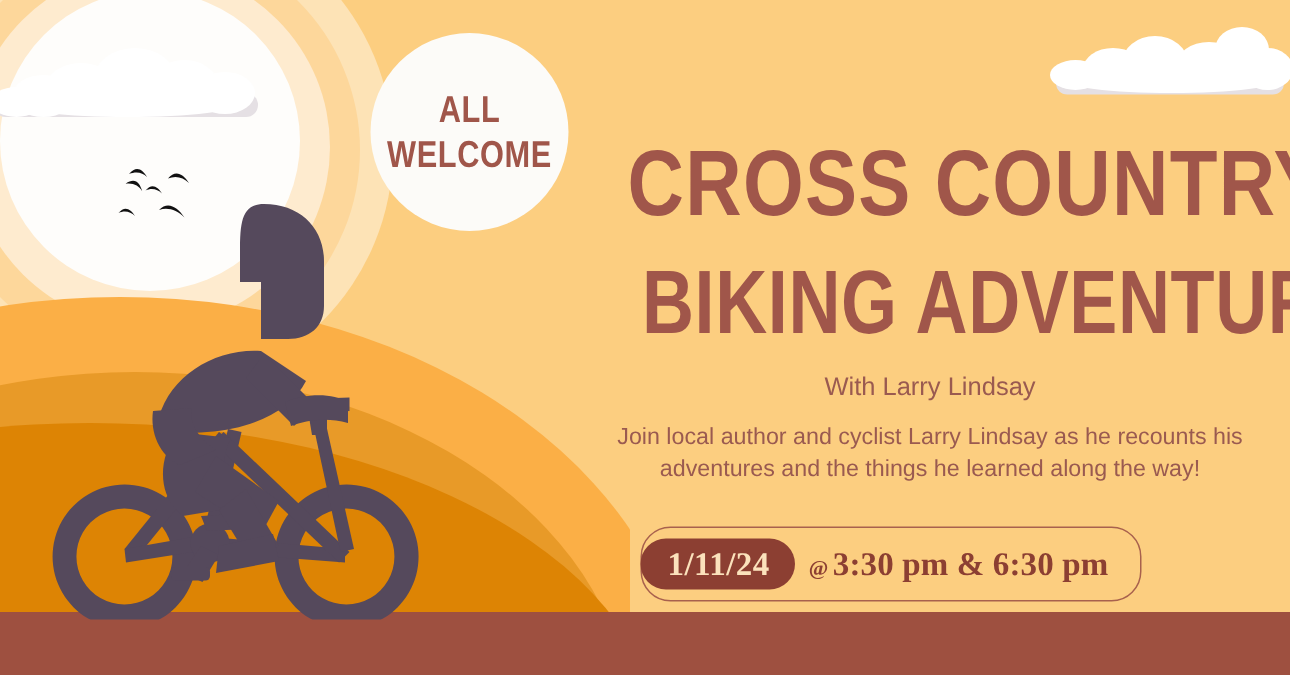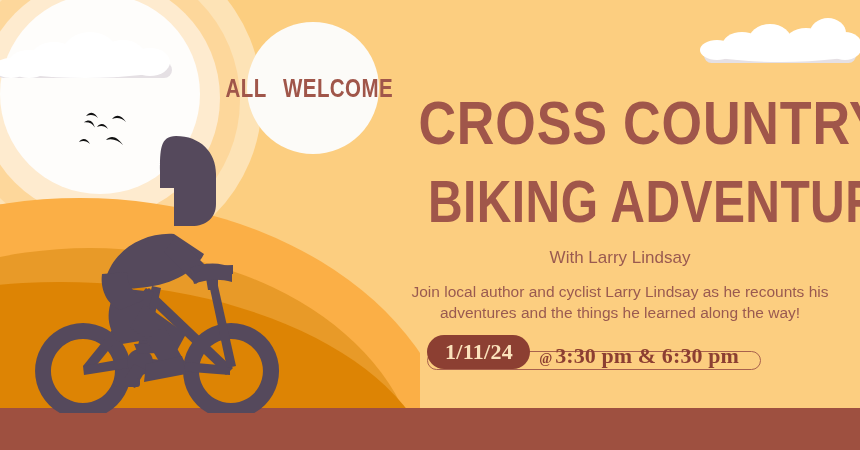--- a/index.html
+++ b/index.html
@@ -73,21 +73,21 @@
   }
 
   
   #all-welcome-badge {
     position: absolute;
     left: 247px; top: 22px;
     width: 132px; height: 132px;
     border-radius: 50%;
     background: #FCFBF8;
     display: flex;
-    flex-direction: row;
+    flex-direction: column;
     align-items: center;
     justify-content: center;
     z-index: 9;
   }
   .badge-line {
     color: #A0564A;
     font-weight: 700;
     font-size: 25px;
     line-height: 1.22;
     letter-spacing: 0.5px;
@@ -142,25 +142,25 @@
     color: #9A5A50;
     font-size: 15.5px;
     line-height: 1.33;
     font-weight: 400;
   }
 
   
   #datetime-capsule {
     position: absolute;
     left: 47px; top: 351px;
-    width: 334px; height: 19px;
+    width: 334px; height: 50px;
     border: 1.6px solid #A8614D;
     border-radius: 20px;
     display: flex;
-    align-items: flex-end;
+    align-items: center;
     box-sizing: border-box;
   }
   #date-pill {
     margin-left: -1px;
     height: 34px;
     padding: 0 17px 0 18px;
     border-radius: 20px;
     background: #8C3F32;
     display: flex;
     align-items: center;

